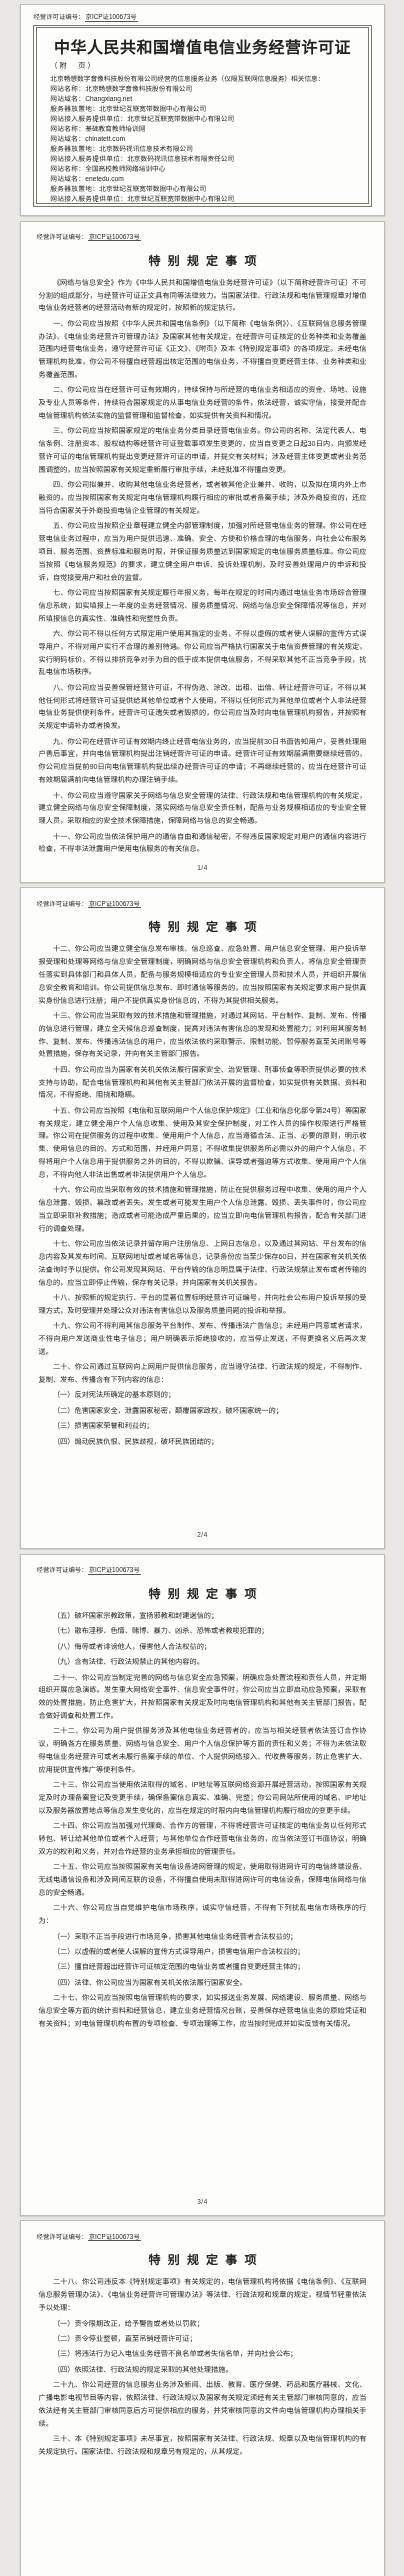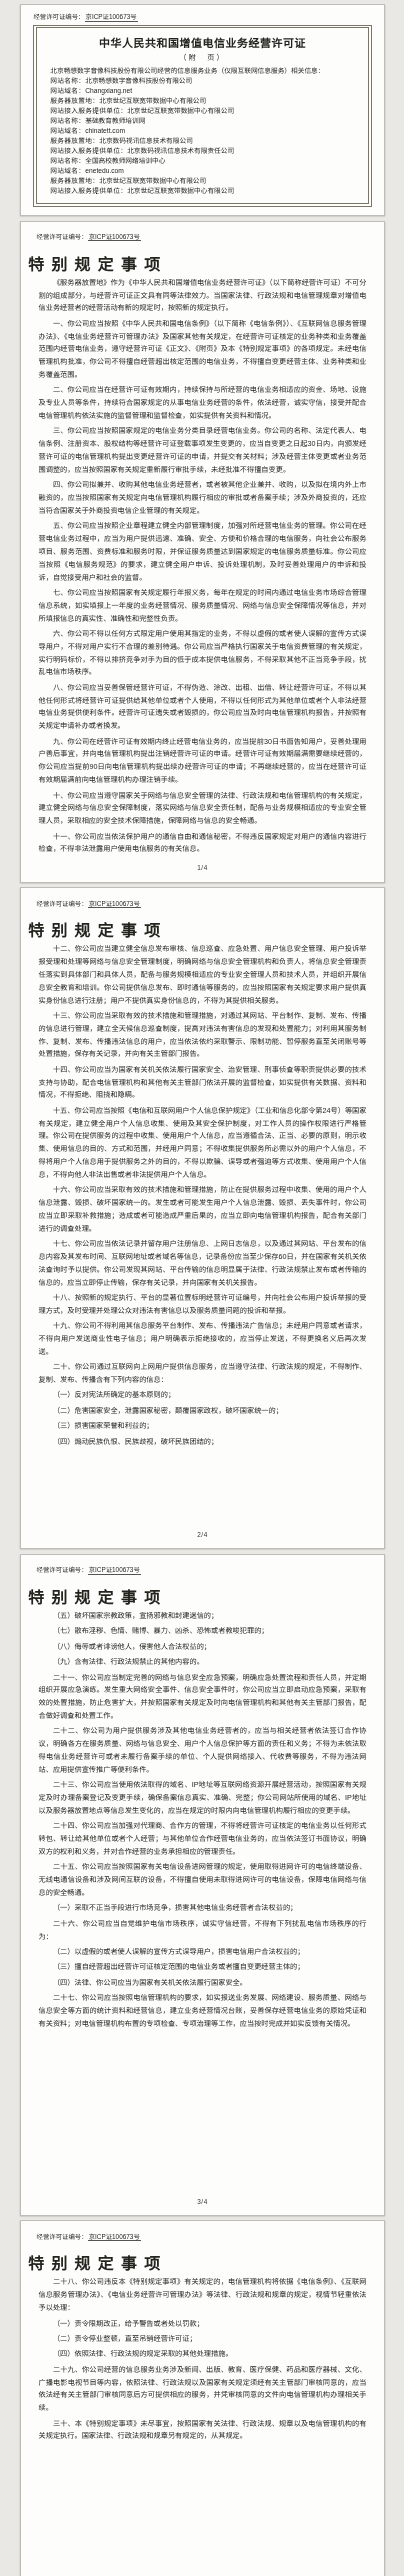--- a/index.html
+++ b/index.html
@@ -7,32 +7,32 @@
   .doc{width:405px;box-sizing:border-box;padding:4.1px 0 3.1px;}
   .page{width:365px;margin:0 auto 4.6px;background:#fdfdfb;border:0.5px solid #bdbcb6;
         box-shadow:0 0.5px 1.5px rgba(60,60,50,.35);box-sizing:border-box;position:relative;}
   
   .page.cert{height:212px;}
   .cert-head{position:absolute;top:7.2px;left:12.4px;font-size:6.4px;white-space:nowrap;}
   .lic-num{border-bottom:0.5px solid #55544e;padding:0 1px 0.5px;}
   .cert-frame{position:absolute;top:19.6px;left:12.4px;right:12.4px;bottom:8.2px;border:1px solid #7b7568;}
   .cert-frame-inner{position:absolute;top:1.5px;left:1.5px;right:1.5px;bottom:1.5px;border:0.5px solid #7b7568;
                     padding:5.2px 13.4px;box-sizing:border-box;overflow:hidden;}
-  .cert-title{text-align:center;font-size:11px;font-weight:700;letter-spacing:0.5px;margin:1px 0 1.5px;
+  .cert-title{text-align:center;font-size:16px;font-weight:700;letter-spacing:0.5px;margin:1px 0 1.5px;
               font-family:"Liberation Serif","DejaVu Serif",serif;}
-  .cert-sub{text-align:center;font-size:7.2px;letter-spacing:2.1px;margin:0 0 4.1px;}
+  .cert-sub{text-align:left;font-size:7.2px;letter-spacing:2.1px;margin:0 0 4.1px;}
   .cert-body{font-size:6.7px;line-height:10px;}
   .cert-intro{margin:0 0 0.5px;}
   .cert-line{margin:0;}
   .cert-line .lbl{letter-spacing:0.3px;}
   
   .page.prov{height:662px;}
   .page.prov.last{height:647px;}
   .prov-head{position:absolute;top:10.3px;left:15.5px;font-size:6.4px;white-space:nowrap;}
-  .prov-title{position:absolute;top:29px;left:0;right:0;font-size:16px;font-weight:700;
+  .prov-title{position:absolute;top:29px;left:0;right:0;text-align:center;font-size:12px;font-weight:700;
               letter-spacing:7.2px;text-indent:7.2px;font-family:"Liberation Serif","DejaVu Serif",serif;}
   .prov-body{position:absolute;top:55px;left:17.5px;right:17.5px;}
   .prov-body p{margin:0 0 2.6px;font-size:7.2px;line-height:1.78;text-align:justify;text-indent:2em;
                word-break:break-all;}
   .prov-pageno{position:absolute;bottom:10.3px;left:0;right:0;text-align:center;font-size:6.4px;
                letter-spacing:0.5px;color:#33322c;}
 </style>
 </head>
 <body>
 
@@ -66,21 +66,21 @@
       </div>
     </div>
   </section>
 
   <section class="page prov">
     <div class="prov-head">
       <span>经营许可证编号：</span><span class="lic-num">京ICP证100673号</span>
     </div>
     <div class="prov-title">特别规定事项</div>
     <div class="prov-body">
-        <p>《服务器放置地》作为《中华人民共和国增值电信业务经营许可证》（以下简称经营许可证）不可分割的组成部分，与经营许可证正文具有同等法律效力。当国家法律、行政法规和电信管理规章对增值电信业务经营者的经营活动有新的规定时，按照新的规定执行。</p>
+        <p>《网络与信息安全》作为《中华人民共和国增值电信业务经营许可证》（以下简称经营许可证）不可分割的组成部分，与经营许可证正文具有同等法律效力。当国家法律、行政法规和电信管理规章对增值电信业务经营者的经营活动有新的规定时，按照新的规定执行。</p>
         <p>一、你公司应当按照《中华人民共和国电信条例》（以下简称《电信条例》）、《互联网信息服务管理办法》、《电信业务经营许可管理办法》及国家其他有关规定，在经营许可证核定的业务种类和业务覆盖范围内经营电信业务，遵守经营许可证《正文》、《附页》及本《特别规定事项》的各项规定。未经电信管理机构批准，你公司不得擅自经营超出核定范围的电信业务，不得擅自变更经营主体、业务种类和业务覆盖范围。</p>
         <p>二、你公司应当在经营许可证有效期内，持续保持与所经营的电信业务相适应的资金、场地、设施及专业人员等条件，持续符合国家规定的从事电信业务经营的条件，依法经营，诚实守信，接受并配合电信管理机构依法实施的监督管理和监督检查，如实提供有关资料和情况。</p>
         <p>三、你公司应当按照国家规定的电信业务分类目录经营电信业务。你公司的名称、法定代表人、电信条例、注册资本、股权结构等经营许可证登载事项发生变更的，应当自变更之日起30日内，向颁发经营许可证的电信管理机构提出变更经营许可证的申请，并提交有关材料；涉及经营主体变更或者业务范围调整的，应当按照国家有关规定重新履行审批手续，未经批准不得擅自变更。</p>
         <p>四、你公司拟兼并、收购其他电信业务经营者，或者被其他企业兼并、收购，以及拟在境内外上市融资的，应当按照国家有关规定向电信管理机构履行相应的审批或者备案手续；涉及外商投资的，还应当符合国家关于外商投资电信企业管理的有关规定。</p>
         <p>五、你公司应当按照企业章程建立健全内部管理制度，加强对所经营电信业务的管理。你公司在经营电信业务过程中，应当为用户提供迅速、准确、安全、方便和价格合理的电信服务，向社会公布服务项目、服务范围、资费标准和服务时限，并保证服务质量达到国家规定的电信服务质量标准。你公司应当按照《电信服务规范》的要求，建立健全用户申诉、投诉处理机制，及时妥善处理用户的申诉和投诉，自觉接受用户和社会的监督。</p>
         <p>七、你公司应当按照国家有关规定履行年报义务，每年在规定的时间内通过电信业务市场综合管理信息系统，如实填报上一年度的业务经营情况、服务质量情况、网络与信息安全保障情况等信息，并对所填报信息的真实性、准确性和完整性负责。</p>
         <p>六、你公司不得以任何方式限定用户使用其指定的业务，不得以虚假的或者使人误解的宣传方式误导用户，不得对用户实行不合理的差别待遇。你公司应当严格执行国家关于电信资费管理的有关规定，实行明码标价，不得以排挤竞争对手为目的低于成本提供电信服务，不得采取其他不正当竞争手段，扰乱电信市场秩序。</p>
         <p>八、你公司应当妥善保管经营许可证，不得伪造、涂改、出租、出借、转让经营许可证，不得以其他任何形式将经营许可证提供给其他单位或者个人使用，不得以任何形式为其他单位或者个人非法经营电信业务提供便利条件。经营许可证遗失或者毁损的，你公司应当及时向电信管理机构报告，并按照有关规定申请补办或者换发。</p>
         <p>九、你公司在经营许可证有效期内终止经营电信业务的，应当提前30日书面告知用户，妥善处理用户善后事宜，并向电信管理机构提出注销经营许可证的申请。经营许可证有效期届满需要继续经营的，你公司应当提前90日向电信管理机构提出续办经营许可证的申请；不再继续经营的，应当在经营许可证有效期届满前向电信管理机构办理注销手续。</p>
         <p>十、你公司应当遵守国家关于网络与信息安全管理的法律、行政法规和电信管理机构的有关规定，建立健全网络与信息安全保障制度，落实网络与信息安全责任制，配备与业务规模相适应的专业安全管理人员，采取相应的安全技术保障措施，保障网络与信息的安全畅通。</p>
@@ -92,21 +92,21 @@
   <section class="page prov">
     <div class="prov-head">
       <span>经营许可证编号：</span><span class="lic-num">京ICP证100673号</span>
     </div>
     <div class="prov-title">特别规定事项</div>
     <div class="prov-body">
         <p>十二、你公司应当建立健全信息发布审核、信息巡查、应急处置、用户信息安全管理、用户投诉举报受理和处理等网络与信息安全管理制度，明确网络与信息安全管理机构和负责人，将信息安全管理责任落实到具体部门和具体人员，配备与服务规模相适应的专业安全管理人员和技术人员，并组织开展信息安全教育和培训。你公司提供信息发布、即时通信等服务的，应当按照国家有关规定要求用户提供真实身份信息进行注册；用户不提供真实身份信息的，不得为其提供相关服务。</p>
         <p>十三、你公司应当采取有效的技术措施和管理措施，对通过其网站、平台制作、复制、发布、传播的信息进行管理，建立全天候信息巡查制度，提高对违法有害信息的发现和处置能力；对利用其服务制作、复制、发布、传播违法信息的用户，应当依法依约采取警示、限制功能、暂停服务直至关闭账号等处置措施，保存有关记录，并向有关主管部门报告。</p>
         <p>十四、你公司应当为国家有关机关依法履行国家安全、治安管理、刑事侦查等职责提供必要的技术支持与协助，配合电信管理机构和其他有关主管部门依法开展的监督检查，如实提供有关数据、资料和情况，不得拒绝、阻挠和隐瞒。</p>
         <p>十五、你公司应当按照《电信和互联网用户个人信息保护规定》（工业和信息化部令第24号）等国家有关规定，建立健全用户个人信息收集、使用及其安全保护制度，对工作人员的操作权限进行严格管理。你公司在提供服务的过程中收集、使用用户个人信息，应当遵循合法、正当、必要的原则，明示收集、使用信息的目的、方式和范围，并经用户同意；不得收集提供服务所必需以外的用户个人信息，不得将用户个人信息用于提供服务之外的目的，不得以欺骗、误导或者强迫等方式收集、使用用户个人信息，不得向他人非法出售或者非法提供用户个人信息。</p>
-        <p>十六、你公司应当采取有效的技术措施和管理措施，防止在提供服务过程中收集、使用的用户个人信息泄露、毁损、破坏国家统一的。发生或者可能发生用户个人信息泄露、毁损、丢失事件时，你公司应当立即采取补救措施；造成或者可能造成严重后果的，应当立即向电信管理机构报告，配合有关部门进行的调查处理。</p>
+        <p>十六、你公司应当采取有效的技术措施和管理措施，防止在提供服务过程中收集、使用的用户个人信息泄露、毁损、篡改或者丢失。发生或者可能发生用户个人信息泄露、毁损、丢失事件时，你公司应当立即采取补救措施；造成或者可能造成严重后果的，应当立即向电信管理机构报告，配合有关部门进行的调查处理。</p>
         <p>十七、你公司应当依法记录并留存用户注册信息、上网日志信息，以及通过其网站、平台发布的信息内容及其发布时间、互联网地址或者域名等信息，记录备份应当至少保存60日，并在国家有关机关依法查询时予以提供。你公司发现其网站、平台传输的信息明显属于法律、行政法规禁止发布或者传输的信息的，应当立即停止传输，保存有关记录，并向国家有关机关报告。</p>
         <p>十八、按照新的规定执行、平台的显著位置标明经营许可证编号，并向社会公布用户投诉举报的受理方式，及时受理并处理公众对违法有害信息以及服务质量问题的投诉和举报。</p>
         <p>十九、你公司不得利用其信息服务平台制作、发布、传播违法广告信息；未经用户同意或者请求，不得向用户发送商业性电子信息；用户明确表示拒绝接收的，应当停止发送，不得更换名义后再次发送。</p>
         <p>二十、你公司通过互联网向上网用户提供信息服务，应当遵守法律、行政法规的规定，不得制作、复制、发布、传播含有下列内容的信息：</p>
         <p>（一）反对宪法所确定的基本原则的；</p>
         <p>（二）危害国家安全，泄露国家秘密，颠覆国家政权，破坏国家统一的；</p>
         <p>（三）损害国家荣誉和利益的；</p>
         <p>（四）煽动民族仇恨、民族歧视，破坏民族团结的；</p>
       </div>
     <div class="prov-pageno">2/4</div>
@@ -116,43 +116,44 @@
     <div class="prov-head">
       <span>经营许可证编号：</span><span class="lic-num">京ICP证100673号</span>
     </div>
     <div class="prov-title">特别规定事项</div>
     <div class="prov-body">
         <p>（五）破坏国家宗教政策，宣扬邪教和封建迷信的；</p>
         <p>（七）散布淫秽、色情、赌博、暴力、凶杀、恐怖或者教唆犯罪的；</p>
         <p>（八）侮辱或者诽谤他人，侵害他人合法权益的；</p>
         <p>（九）含有法律、行政法规禁止的其他内容的。</p>
         <p>二十一、你公司应当制定完善的网络与信息安全应急预案，明确应急处置流程和责任人员，并定期组织开展应急演练。发生重大网络安全事件、信息安全事件时，你公司应当立即启动应急预案，采取有效的处置措施，防止危害扩大，并按照国家有关规定及时向电信管理机构和其他有关主管部门报告，配合做好调查和处置工作。</p>
-        <p>二十二、你公司为用户提供服务涉及其他电信业务经营者的，应当与相关经营者依法签订合作协议，明确各方在服务质量、网络与信息安全、用户个人信息保护等方面的责任和义务；不得为未依法取得电信业务经营许可或者未履行备案手续的单位、个人提供网络接入、代收费等服务，不得为违法网站、应用提供宣传推广等便利条件。</p>
+        <p>二十二、你公司为用户提供服务涉及其他电信业务经营者的，应当与相关经营者依法签订合作协议，明确各方在服务质量、网络与信息安全、用户个人信息保护等方面的责任和义务；不得为未依法取得电信业务经营许可或者未履行备案手续的单位、个人提供网络接入、代收费等服务，防止危害扩大、应用提供宣传推广等便利条件。</p>
         <p>二十三、你公司应当使用依法取得的域名、IP地址等互联网络资源开展经营活动，按照国家有关规定及时办理备案登记及变更手续，确保备案信息真实、准确、完整；你公司网站所使用的域名、IP地址以及服务器放置地点等信息发生变化的，应当在规定的时限内向电信管理机构履行相应的变更手续。</p>
         <p>二十四、你公司应当加强对代理商、合作方的管理，不得将经营许可证核定的电信业务以任何形式转包、转让给其他单位或者个人经营；与其他单位合作经营电信业务的，应当依法签订书面协议，明确双方的权利和义务，并对合作经营的业务承担相应的管理责任。</p>
         <p>二十五、你公司应当按照国家有关电信设备进网管理的规定，使用取得进网许可的电信终端设备、无线电通信设备和涉及网间互联的设备，不得擅自使用未取得进网许可的电信设备，保障电信网络与信息的安全畅通。</p>
+        <p>二十六、你公司应当自觉维护电信市场秩序，诚实守信经营，不得有下列扰乱电信市场秩序的行为：</p>
         <p>（一）采取不正当手段进行市场竞争，损害其他电信业务经营者合法权益的；</p>
-        <p>二十六、你公司应当自觉维护电信市场秩序，诚实守信经营，不得有下列扰乱电信市场秩序的行为：</p>
         <p>（二）以虚假的或者使人误解的宣传方式误导用户，损害电信用户合法权益的；</p>
         <p>（三）擅自经营超出经营许可证核定范围的电信业务或者擅自变更经营主体的；</p>
         <p>（四）法律、你公司应当为国家有关机关依法履行国家安全。</p>
         <p>二十七、你公司应当按照电信管理机构的要求，如实报送业务发展、网络建设、服务质量、网络与信息安全等方面的统计资料和经营信息，建立业务经营情况台账，妥善保存经营电信业务的原始凭证和有关资料；对电信管理机构布置的专项检查、专项治理等工作，应当按时完成并如实反馈有关情况。</p>
       </div>
     <div class="prov-pageno">3/4</div>
   </section>
 
   <section class="page prov last">
     <div class="prov-head">
       <span>经营许可证编号：</span><span class="lic-num">京ICP证100673号</span>
     </div>
     <div class="prov-title">特别规定事项</div>
     <div class="prov-body">
         <p>二十八、你公司违反本《特别规定事项》有关规定的，电信管理机构将依据《电信条例》、《互联网信息服务管理办法》、《电信业务经营许可管理办法》等法律、行政法规和规章的规定，视情节轻重依法予以处理：</p>
         <p>（一）责令限期改正，给予警告或者处以罚款；</p>
         <p>（二）责令停业整顿，直至吊销经营许可证；</p>
+        <p>（三）将违法行为记入电信业务经营不良名单或者失信名单，并向社会公布；</p>
         <p>（四）依照法律、行政法规的规定采取的其他处理措施。</p>
         <p>二十九、你公司经营的信息服务业务涉及新闻、出版、教育、医疗保健、药品和医疗器械、文化、广播电影电视节目等内容，依照法律、行政法规以及国家有关规定须经有关主管部门审核同意的，应当依法经有关主管部门审核同意后方可提供相应的服务，并凭审核同意的文件向电信管理机构办理相关手续。</p>
         <p>三十、本《特别规定事项》未尽事宜，按照国家有关法律、行政法规、规章以及电信管理机构的有关规定执行。国家法律、行政法规和规章另有规定的，从其规定。</p>
       </div>
 
   </section>
 
 </div>
 
 

